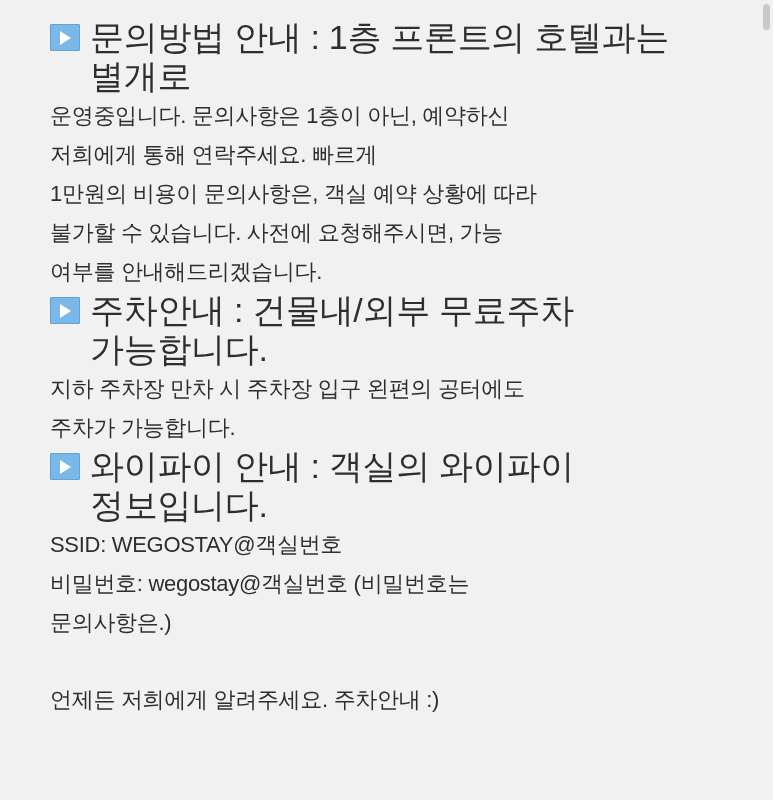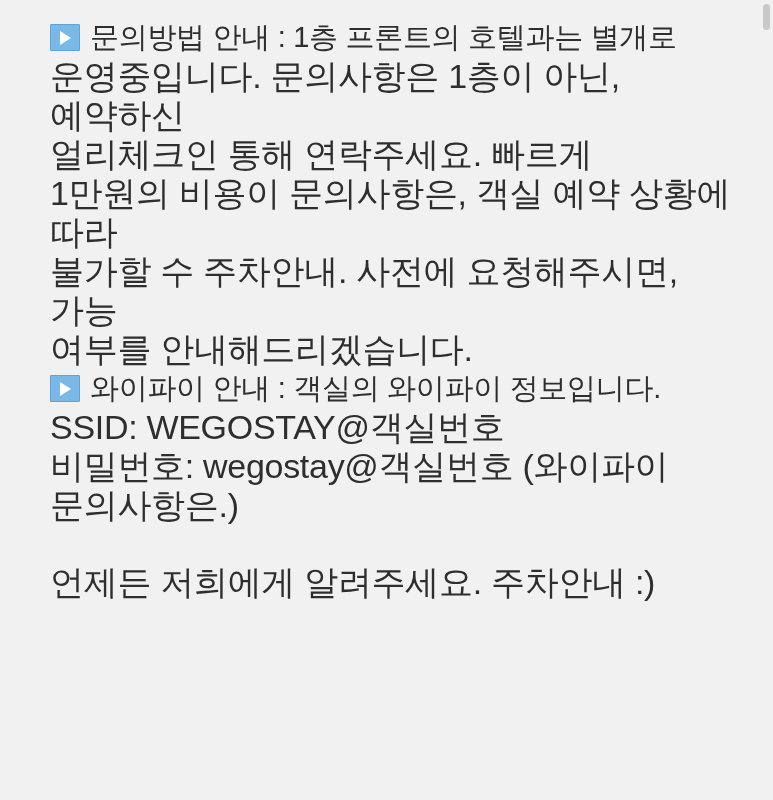--- a/index.html
+++ b/index.html
@@ -36,21 +36,21 @@
     right: 3px;
     width: 7px;
     height: 26px;
     border-radius: 4px;
     background: #c9c9c9;
   }
   .block {
     margin: 0 0 0 0;
   }
   .line {
-    font-size: 34px;
+    font-size: 22px;
     line-height: 39px;
     letter-spacing: -0.3px;
     white-space: pre-wrap;
     word-break: keep-all;
   }
   .marker-line {
     display: flex;
     align-items: flex-start;
   }
   .marker {
@@ -69,59 +69,67 @@
   .marker::after {
     content: "";
     position: absolute;
     left: 9px;
     top: 6px;
     border-left: 11px solid #ffffff;
     border-top: 7px solid transparent;
     border-bottom: 7px solid transparent;
   }
   .marker-text {
-    font-size: 29px;
+    font-size: 34px;
     line-height: 39px;
     letter-spacing: -0.3px;
     white-space: pre-wrap;
     word-break: keep-all;
   }
   .spacer {
     height: 38px;
   }
 </style>
 </head>
 <body>
 
 <div class="page">
 
   <div class="block">
     <div class="marker-line">
       <span class="marker"></span>
       <span class="marker-text">문의방법 안내 : 1층 프론트의 호텔과는 별개로</span>
     </div>
     <div class="line">운영중입니다. 문의사항은 1층이 아닌, 예약하신</div>
-    <div class="line">얼리체크인 통해 연락주세요. 빠르게</div>
+    <div class="line">저희에게 통해 연락주세요. 빠르게</div>
   </div>
 
   <div class="block">
     <div class="line">1만원의 비용이 문의사항은, 객실 예약 상황에 따라</div>
-    <div class="line">불가할 수 주차안내. 사전에 요청해주시면, 가능</div>
+    <div class="line">불가할 수 있습니다. 사전에 요청해주시면, 가능</div>
     <div class="line">여부를 안내해드리겠습니다.</div>
   </div>
 
+  <div class="block">
+    <div class="marker-line">
+      <span class="marker"></span>
+      <span class="marker-text">주차안내 : 건물내/외부 무료주차 가능합니다.</span>
+    </div>
+    <div class="line">지하 주차장 만차 시 주차장 입구 왼편의 공터에도</div>
+    <div class="line">주차가 가능합니다.</div>
+  </div>
 
 
   <div class="block">
     <div class="marker-line">
       <span class="marker"></span>
       <span class="marker-text">와이파이 안내 : 객실의 와이파이 정보입니다.</span>
     </div>
     <div class="line">SSID: WEGOSTAY@객실번호</div>
-    <div class="line">비밀번호: wegostay@객실번호 (와이파이</div>
+    <div class="line">비밀번호: wegostay@객실번호 (비밀번호는</div>
     <div class="line">문의사항은.)</div>
   </div>
 
   <div class="spacer"></div>
 
   <div class="block">
     <div class="line">언제든 저희에게 알려주세요. 주차안내 :)</div>
   </div>
 
 </div>

